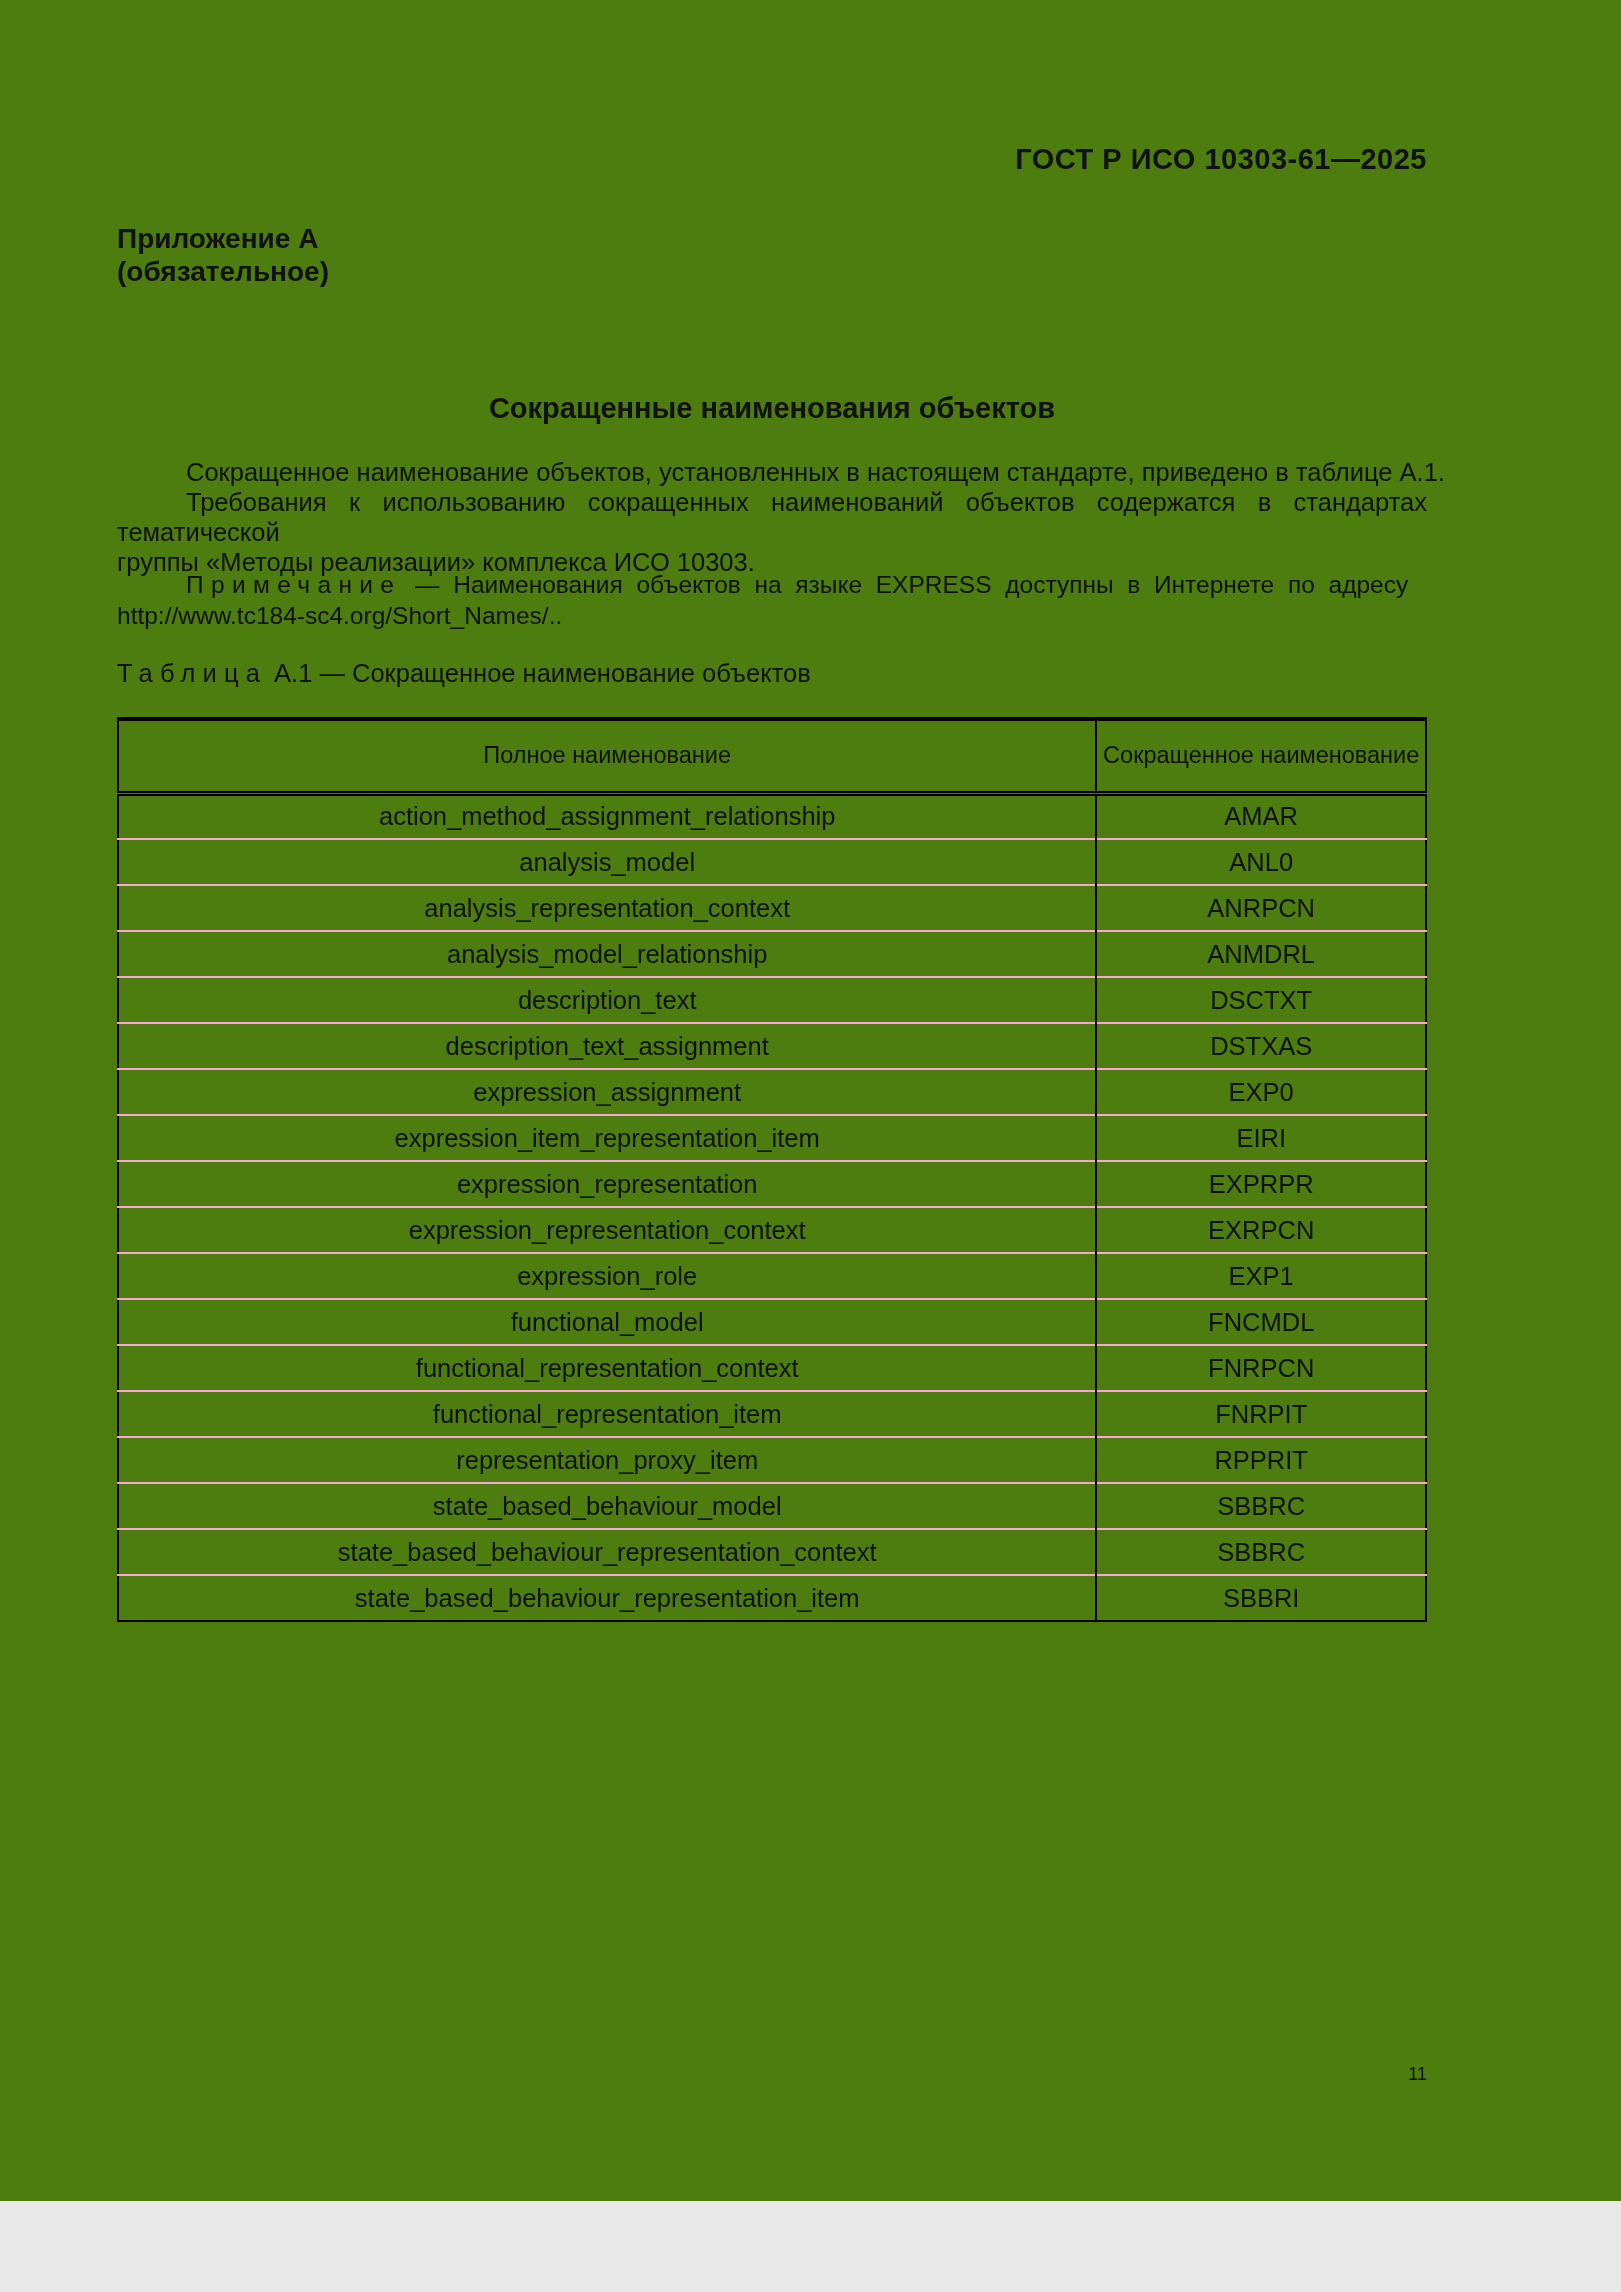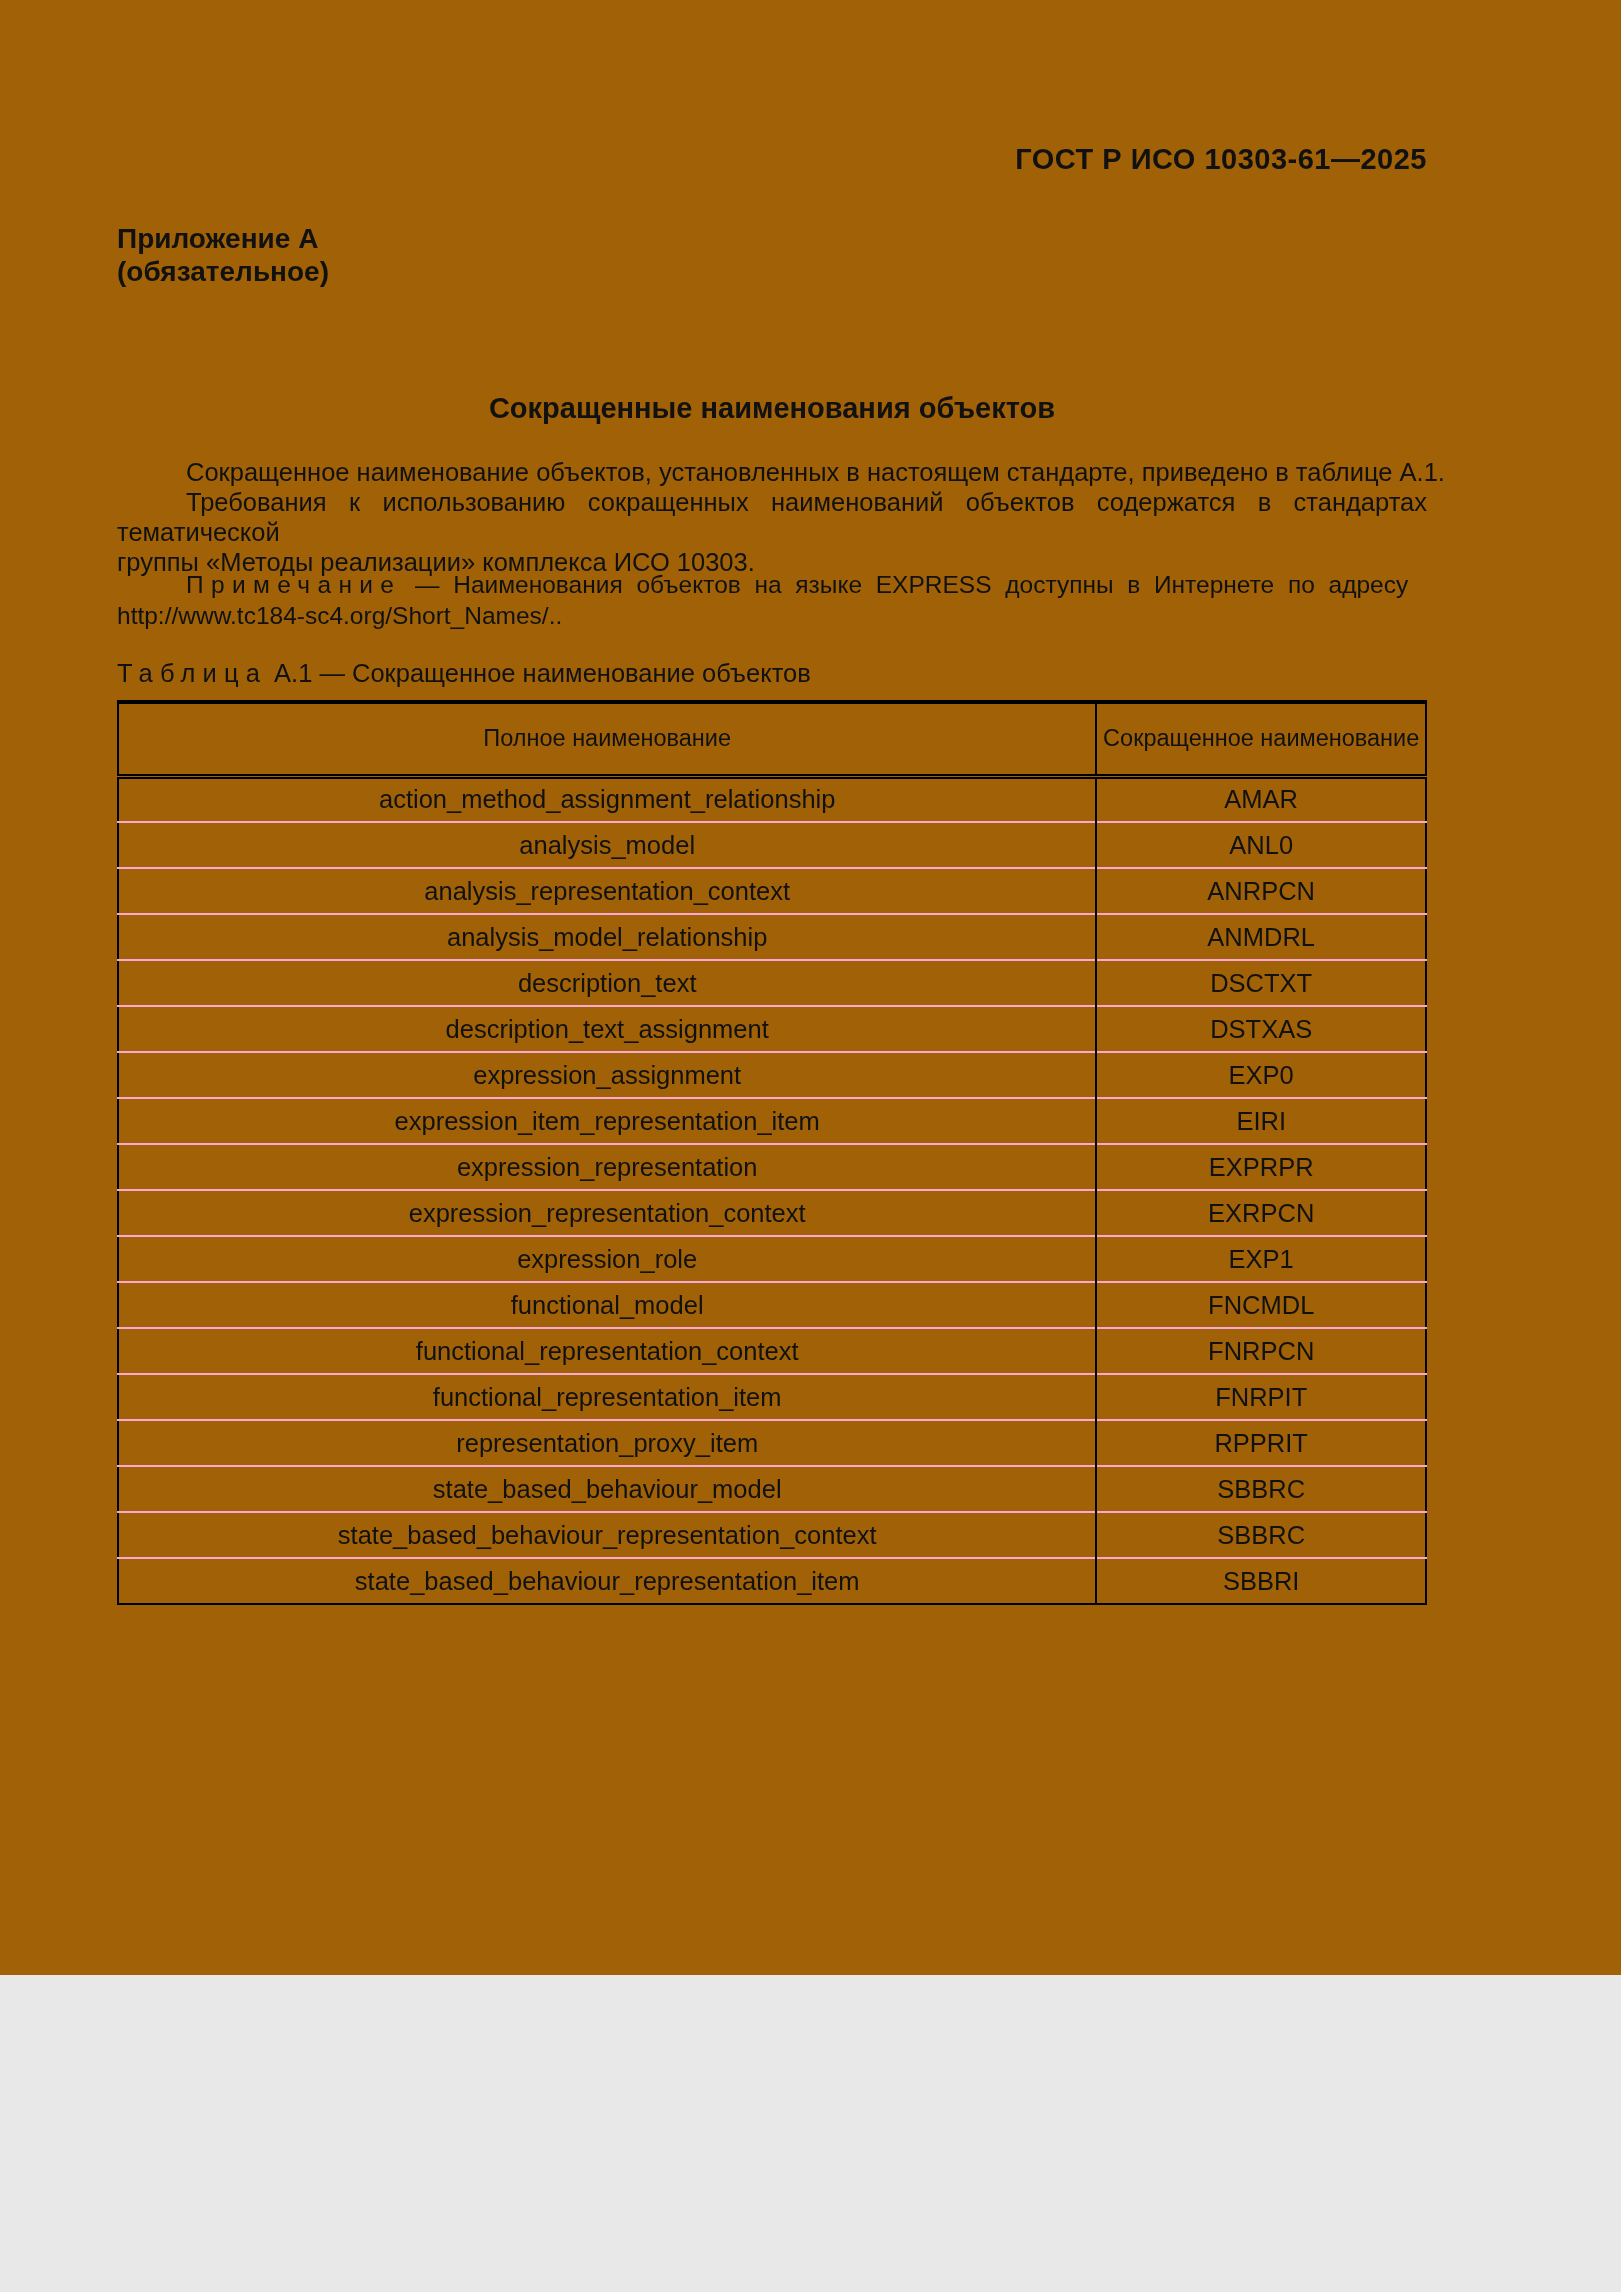--- a/index.html
+++ b/index.html
@@ -1,21 +1,21 @@
 <!DOCTYPE html>
 <html lang="ru"><head>
 <meta charset="utf-8">
 <style>
   * { margin: 0; padding: 0; box-sizing: border-box; }
   html, body { background: #e8e8e8; }
   .page {
     position: relative;
     width: 1621px;
-    height: 1975px;
-    background: #a16207;
+    height: 2201px;
+    background: #4d7c0f;
     font-family: "Liberation Sans", "DejaVu Sans", sans-serif;
     color: #111111;
     margin: 0 auto;
     overflow: hidden;
   }
   .content-x { left: 117px; width: 1310px; position: absolute; }
 
   .doc-code {
     top: 143px;
     text-align: right;
@@ -66,20 +66,21 @@
     left: 117px;
     width: 1310px;
     border-collapse: collapse;
     table-layout: fixed;
   }
   table.gost {
     border-left: 2px solid #000;
     border-right: 2px solid #000;
     border-top: 4.9px solid #000;
     border-bottom: 2.9px solid #000;
+    margin-top: 17px;
   }
   table.gost col.c1 { width: 74.8%; }
   table.gost col.c2 { width: 25.2%; }
   table.gost th {
     height: 74px;
     font-size: 23.5px;
     font-weight: normal;
     text-align: center;
     vertical-align: middle;
     border-bottom: 5.9px double #000;

